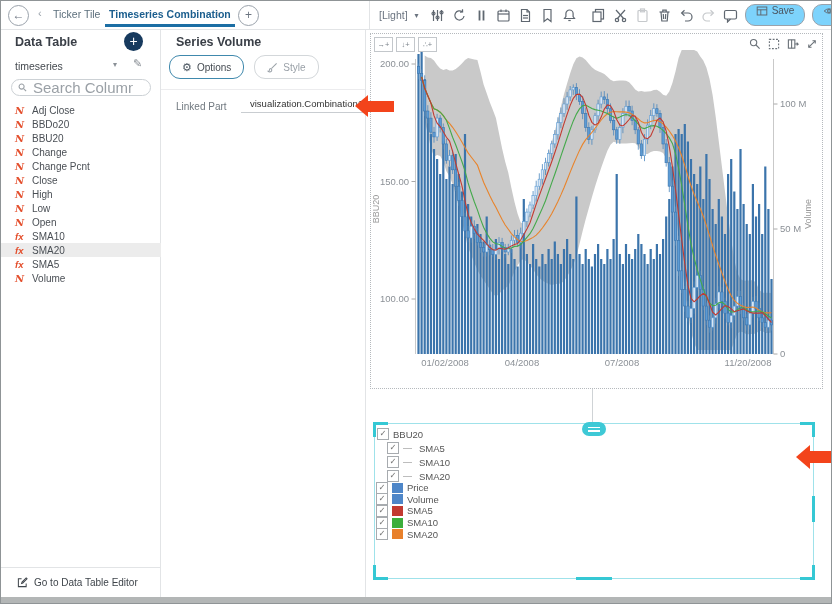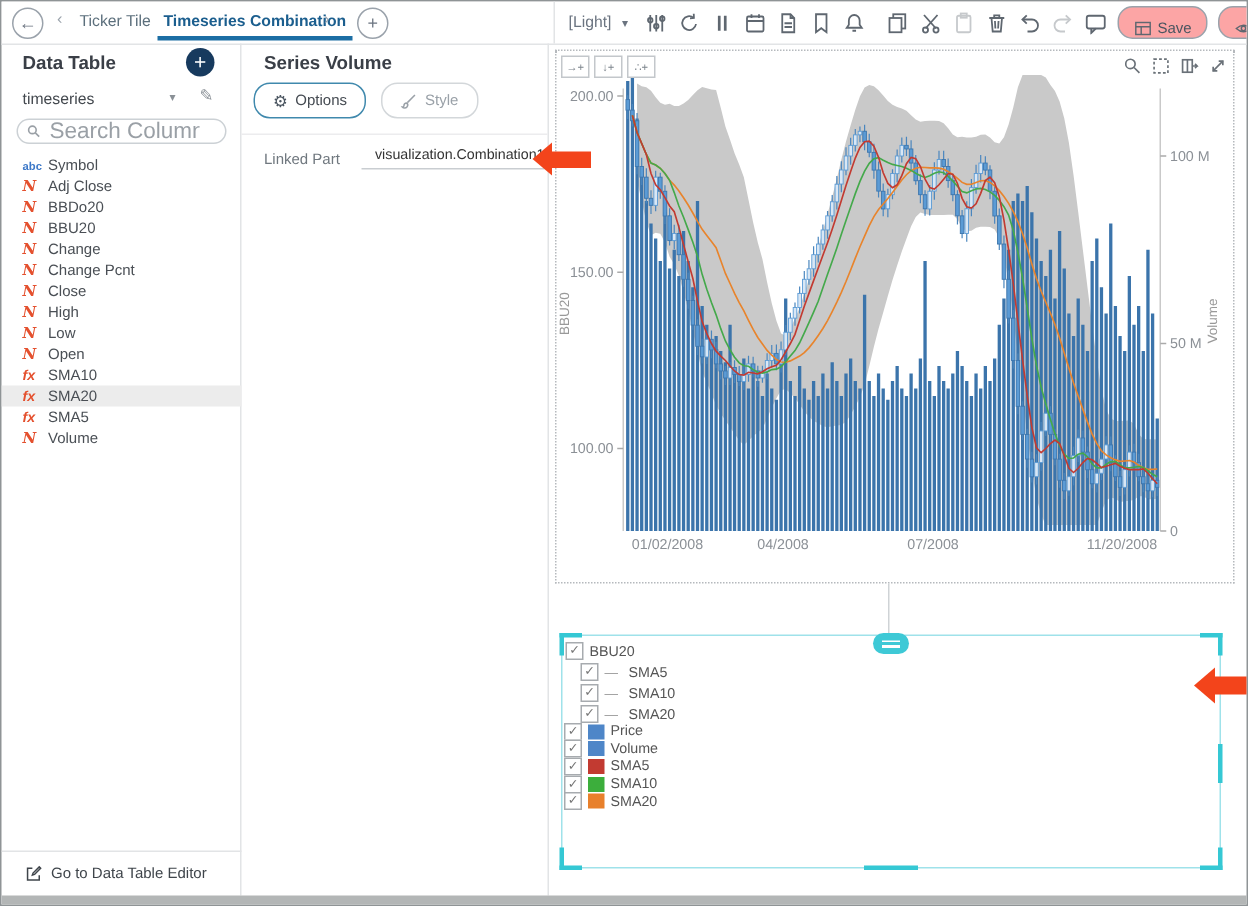--- a/index.html
+++ b/index.html
@@ -14,22 +14,22 @@
   .tab.active{color:#1b5e8e;font-weight:bold;}
   .tab.active::after{content:"";position:absolute;left:-4px;right:-4px;bottom:-7px;height:3px;background:#1c6ea4;}
   .tb-right{position:absolute;left:368px;top:0;right:0;height:28px;border-left:1px solid #e2e4e6;
     display:flex;align-items:center;gap:7px;padding-left:9px;}
   .theme-lbl{font-size:10.5px;color:#6b7480;}
   .tb-caret{font-size:8px;color:#6b7480;margin-right:4px;}
   .tbi{width:15px;height:15px;display:inline-flex;}
   .tbi svg{stroke:#5f6770;fill:none;stroke-width:1.2;}
   .tbi.disabled svg{stroke:#c6c9cc;}
   .tb-sep{width:1px;height:16px;background:#e2e4e6;}
-  .pill{height:20px;border:1px solid #9aa2ab;border-radius:10px;display:inline-flex;align-items:flex-end;
-    gap:4px;padding:0 10px;font-size:10px;color:#4a5560;background:#fca5a5;}
+  .pill{height:20px;border:1px solid #9aa2ab;border-radius:10px;display:inline-flex;align-items:flex-start;
+    gap:4px;padding:0 10px;font-size:10px;color:#4a5560;background:#7dd3fc;}
   
   .sidebar{position:absolute;left:0;top:28px;width:160px;height:568px;border-right:1px solid #e2e4e6;box-sizing:border-box;}
   .dt-title{position:absolute;left:14px;top:6px;font-size:12.5px;font-weight:bold;color:#3a3f47;}
   .plus-btn{position:absolute;left:123px;top:3px;width:19px;height:19px;border-radius:50%;background:#173a5e;
     color:#fff;font-size:14px;line-height:18px;text-align:center;}
   .table-sel{position:absolute;left:14px;top:31px;font-size:10.5px;color:#44494f;}
   .table-caret{position:absolute;left:112px;top:31px;font-size:8px;color:#8a9096;}
   .table-pencil{position:absolute;left:132px;top:28px;font-size:11px;color:#8a9096;}
   .search-box{position:absolute;left:10px;top:50px;width:140px;height:17px;border:1px solid #ccd1d5;border-radius:9px;
     box-sizing:border-box;display:flex;align-items:center;padding:0 6px;gap:4px;background:#fff;}
@@ -243,24 +243,20 @@
     <span class="table-caret">▾</span>
     <span class="table-pencil">✎</span>
     <div class="search-box">
       <svg width="9" height="9" viewBox="0 0 10 10" style="stroke:#9aa0a6;fill:none;stroke-width:1.2;">
           <circle cx="4" cy="4" r="2.8"></circle>
           <line x1="6.2" y1="6.2" x2="9" y2="9"></line>
         </svg>
       <input type="text" placeholder="Search Columns" style="">
     </div>
     <div id="column-list">
-        <div class="col-row">
-          <span class="col-ic abc">abc</span>
-          <span class="col-lb">Symbol</span>
-        </div>
         <div class="col-row">
           <span class="col-ic N">N</span>
           <span class="col-lb">Adj Close</span>
         </div>
         <div class="col-row">
           <span class="col-ic N">N</span>
           <span class="col-lb">BBDo20</span>
         </div>
         <div class="col-row">
           <span class="col-ic N">N</span>

